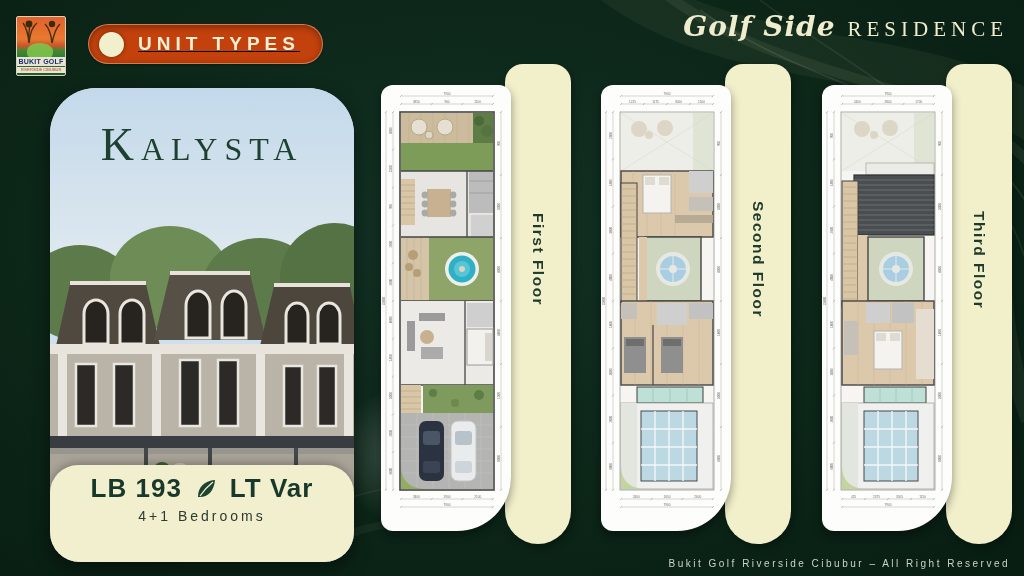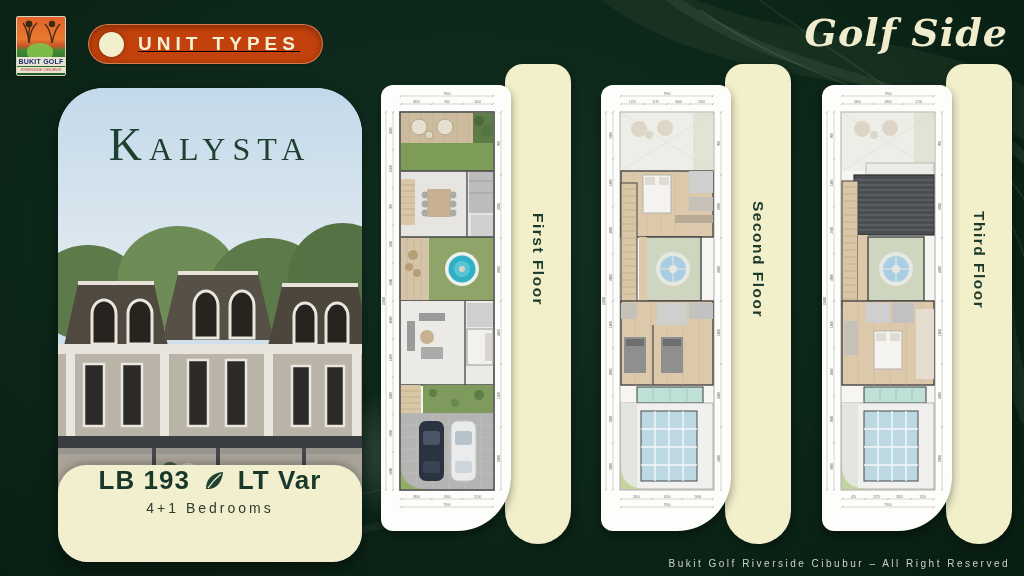--- a/index.html
+++ b/index.html
@@ -23,37 +23,37 @@
   .badge{
     position:absolute;left:88px;top:24px;height:40px;min-width:190px;box-sizing:border-box;
     display:flex;align-items:center;gap:14px;padding:0 22px 0 10px;
     background:#c2410c;border:1px solid rgba(242,239,205,.35);border-radius:21px;
     box-shadow:0 2px 6px rgba(0,0,0,.35) inset, 0 1px 2px rgba(0,0,0,.3);
     text-decoration:underline;
   }
   .badge .dot{width:25px;height:25px;border-radius:50%;background:#f2efcd;box-shadow:0 0 4px rgba(0,0,0,.4);}
   .badge .badge-label{color:#f2efd3;font-size:19px;font-weight:600;letter-spacing:5px;}
   .brand{position:absolute;top:10px;right:16px;display:flex;align-items:baseline;gap:12px;color:#f0edcf;}
-  .brand .script{font-family:"DejaVu Serif", serif;font-style:italic;font-weight:bold;font-size:38px;letter-spacing:1px;}
+  .brand .script{font-family:"DejaVu Serif", serif;font-style:italic;font-weight:bold;font-size:28px;letter-spacing:1px;}
   .brand .serif{font-family:"Liberation Serif", serif;font-size:21px;letter-spacing:5px;}
   
   .unit-card{
-    position:absolute;left:58px;top:88px;width:304px;height:474px;
+    position:absolute;left:50px;top:88px;width:304px;height:474px;
     border-radius:46px 46px 30px 30px;overflow:hidden;background:#cfdfeb;
     box-shadow:0 6px 18px rgba(0,0,0,.45);
   }
   .unit-card svg.render{position:absolute;inset:0;}
   .unit-name{
     position:absolute;top:30px;left:0;right:0;text-align:center;
     font-family:"Liberation Serif", serif;font-variant:small-caps;
     font-size:46px;letter-spacing:7px;color:#1e4030;
   }
   .spec-box{
     position:absolute;left:0;right:0;bottom:0;height:97px;box-sizing:border-box;
-    background:#f2efcf;border-radius:28px;
+    background:#f2efcf;border-radius:28px;padding-top:8px;
     box-shadow:0 -2px 8px rgba(0,0,0,.25);
   }
   .lb-line{display:flex;align-items:center;justify-content:center;gap:12px;color:#17382a;}
   .lb-line .big{font-size:26px;font-weight:bold;letter-spacing:1px;}
   .spec-lines{margin-top:3px;text-align:center;color:#2e3a30;}
   .spec-line{font-size:14px;letter-spacing:3px;line-height:1.42;}
   
   .panel{position:absolute;top:62px;width:190px;height:484px;}
   .panel .tab{
     position:absolute;left:124px;top:2px;width:66px;height:480px;
@@ -108,20 +108,21 @@
   <div class="logo-sub">RIVERSIDE CIBUBUR</div>
 </div>
 
 <div class="badge">
   <span class="dot"></span>
   <span class="badge-label">UNIT TYPES</span>
 </div>
 
 <div class="brand">
   <span class="script">Golf Side</span>
+  <span class="serif">RESIDENCE</span>
 </div>
 
 <div class="unit-card">
   <svg class="render" viewBox="0 0 304 474" preserveAspectRatio="none">
     <defs>
       <linearGradient id="sky" x1="0" y1="0" x2="0" y2="1">
         <stop offset="0" stop-color="#c3d9ea"></stop>
           <stop offset="1" stop-color="#e9eef1"></stop>
       </linearGradient>
     </defs>

